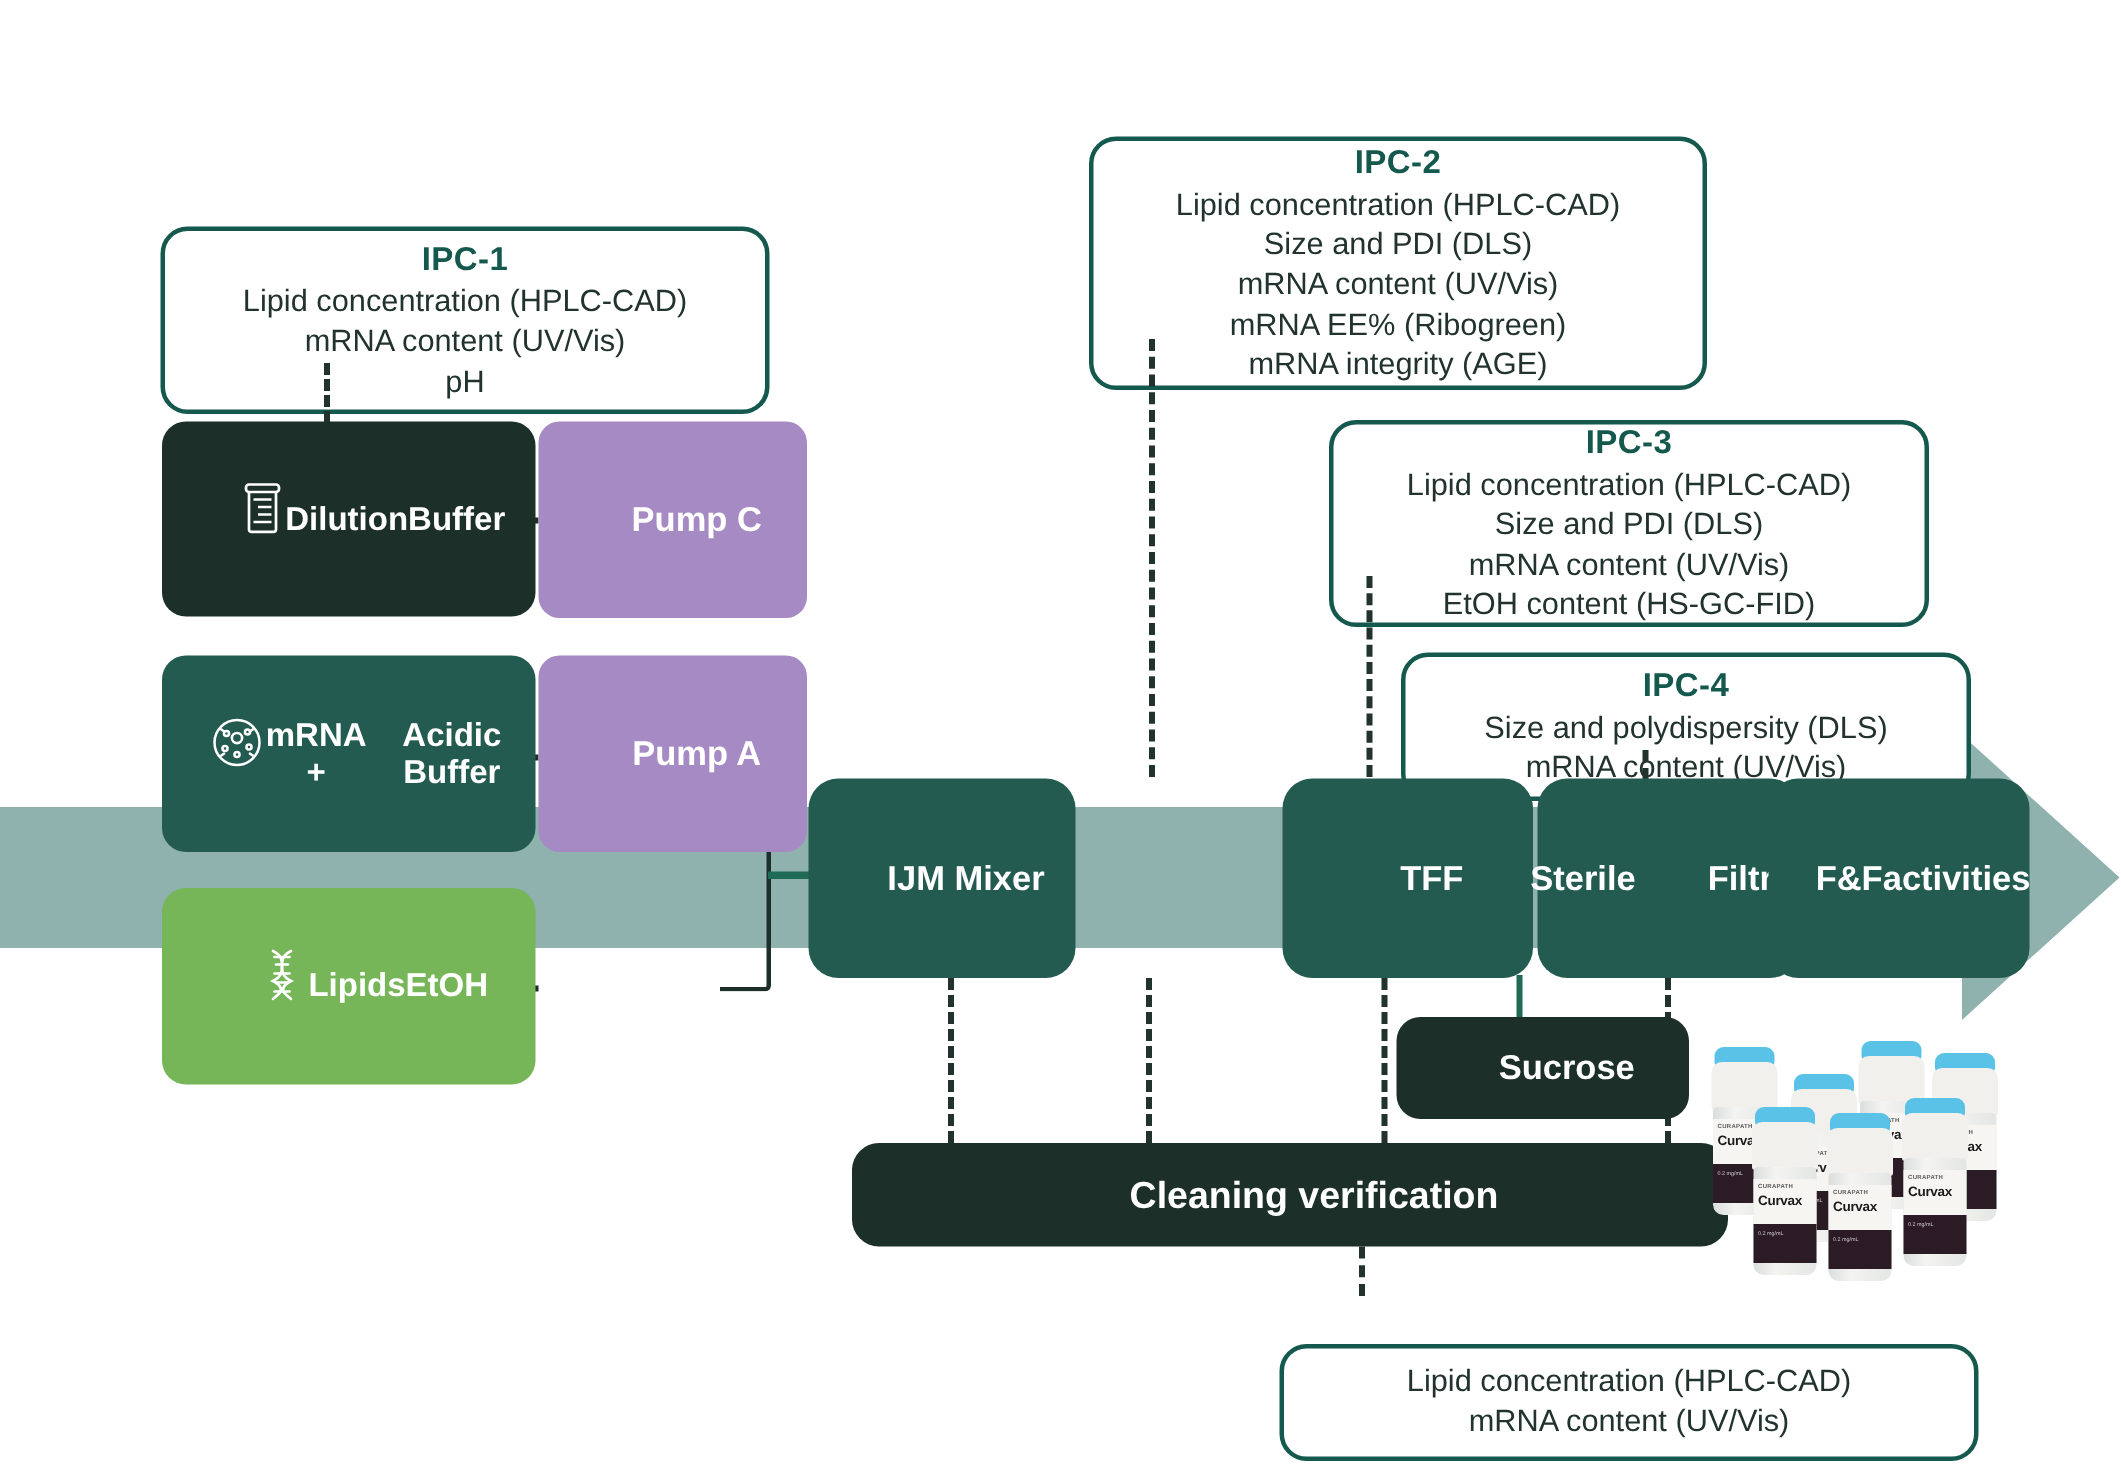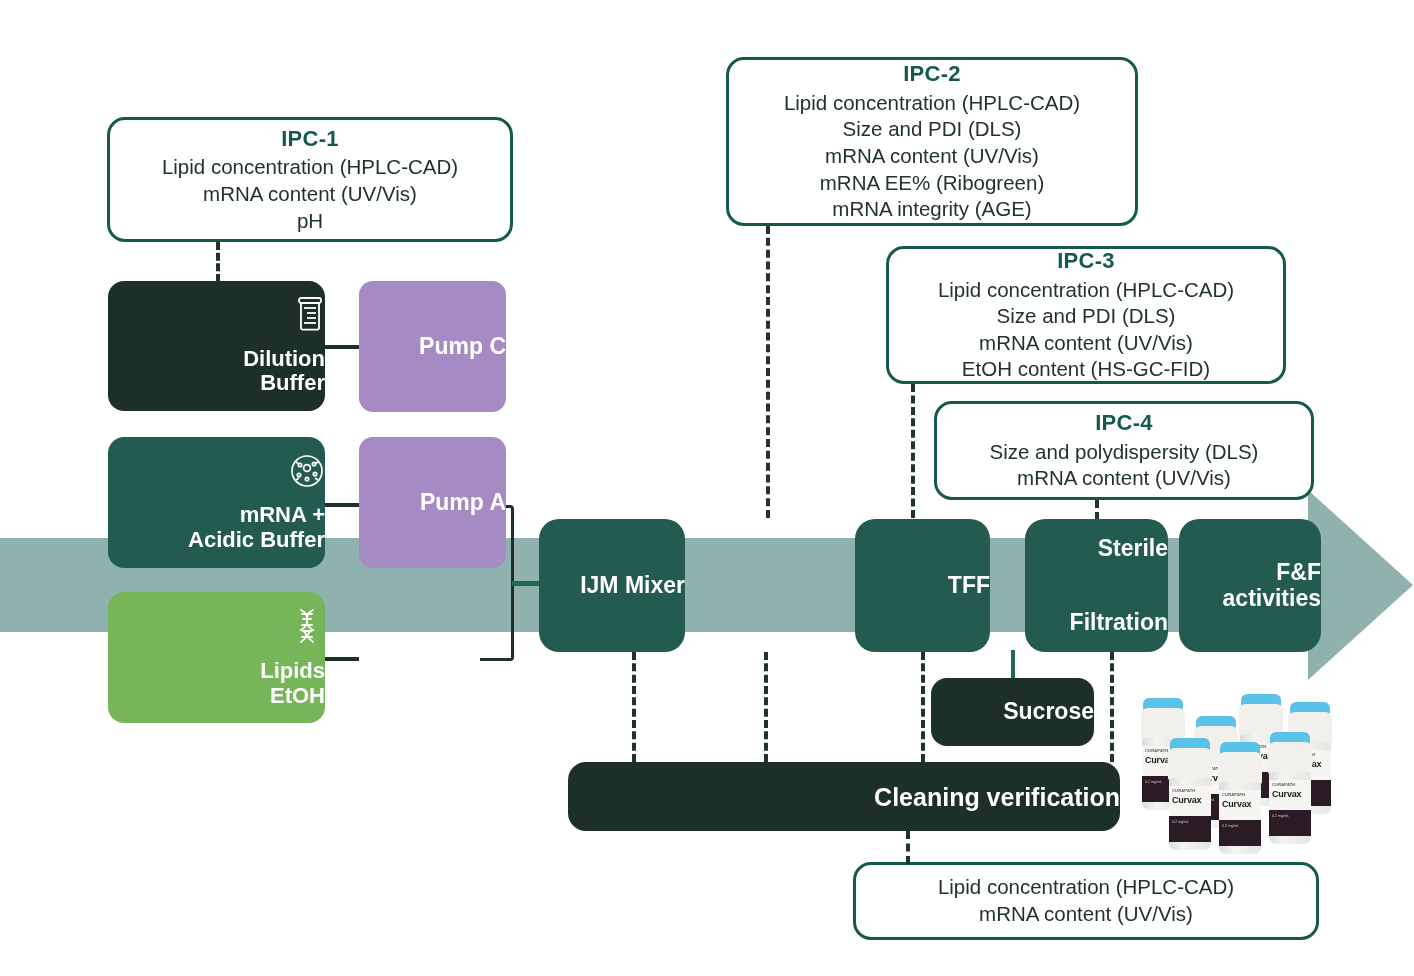--- a/index.html
+++ b/index.html
@@ -5,40 +5,40 @@
   html,body{margin:0;padding:0;background:#ffffff;}
   body{font-family:"Liberation Sans","DejaVu Sans",sans-serif;}
   #stage{position:relative;width:1414px;height:976px;overflow:hidden;background:#fff;}
 
   
   .band{position:absolute;background:#8FB2AE;}
   .arrowhead{position:absolute;width:0;height:0;border-top:95px solid transparent;
              border-bottom:95px solid transparent;border-left:105px solid #8FB2AE;}
 
   
-  .box{position:absolute;border-radius:14px;display:flex;flex-direction:column;
-       align-items:flex-end;justify-content:center;text-align:center;color:#fff;
-       font-weight:bold;line-height:1.12;}
+  .box{position:absolute;border-radius:14px;display:flex;flex-direction:row;
+       align-items:center;justify-content:center;text-align:center;color:#fff;
+       font-weight:bold;line-height:1.12;padding-left:32px;}
   .box.dark{background:#1C2F29;}
   .box.teal{background:#245B50;}
   .box.green{background:#76B558;}
   .box.purple{background:#A58AC4;}
 
   .srcbox{font-size:22px;border-radius:16px;}
   .srcbox .ic{margin-bottom:9px;display:block;}
   .pumpbox{font-size:23px;border-radius:14px;}
   .stepbox{font-size:23px;border-radius:20px;}
   .sucrose{font-size:23px;border-radius:16px;}
   .cleanbar{font-size:25px;border-radius:18px;}
 
   
   .ipc{position:absolute;background:#fff;border:3px solid #15594E;border-radius:18px;
        box-sizing:border-box;display:flex;flex-direction:column;align-items:center;
        justify-content:center;color:#22332F;font-size:20.5px;line-height:1.30;
-       text-align:center;padding:10px 14px;}
+       text-align:center;padding:10px 14px;margin-top:34px;}
   .ipc .ttl{font-weight:bold;color:#15594E;font-size:22px;margin-bottom:1px;letter-spacing:.3px;}
   .ipc .ln{white-space:nowrap;}
 
   
   .dash{position:absolute;border-left:4px dashed #22332F;}
   .solid-v{position:absolute;background:#1E6A55;}
   .wire{position:absolute;background:#1C2F29;}
   .bracket{position:absolute;border:3px solid #1C2F29;border-left:none;box-sizing:border-box;}
 
   

